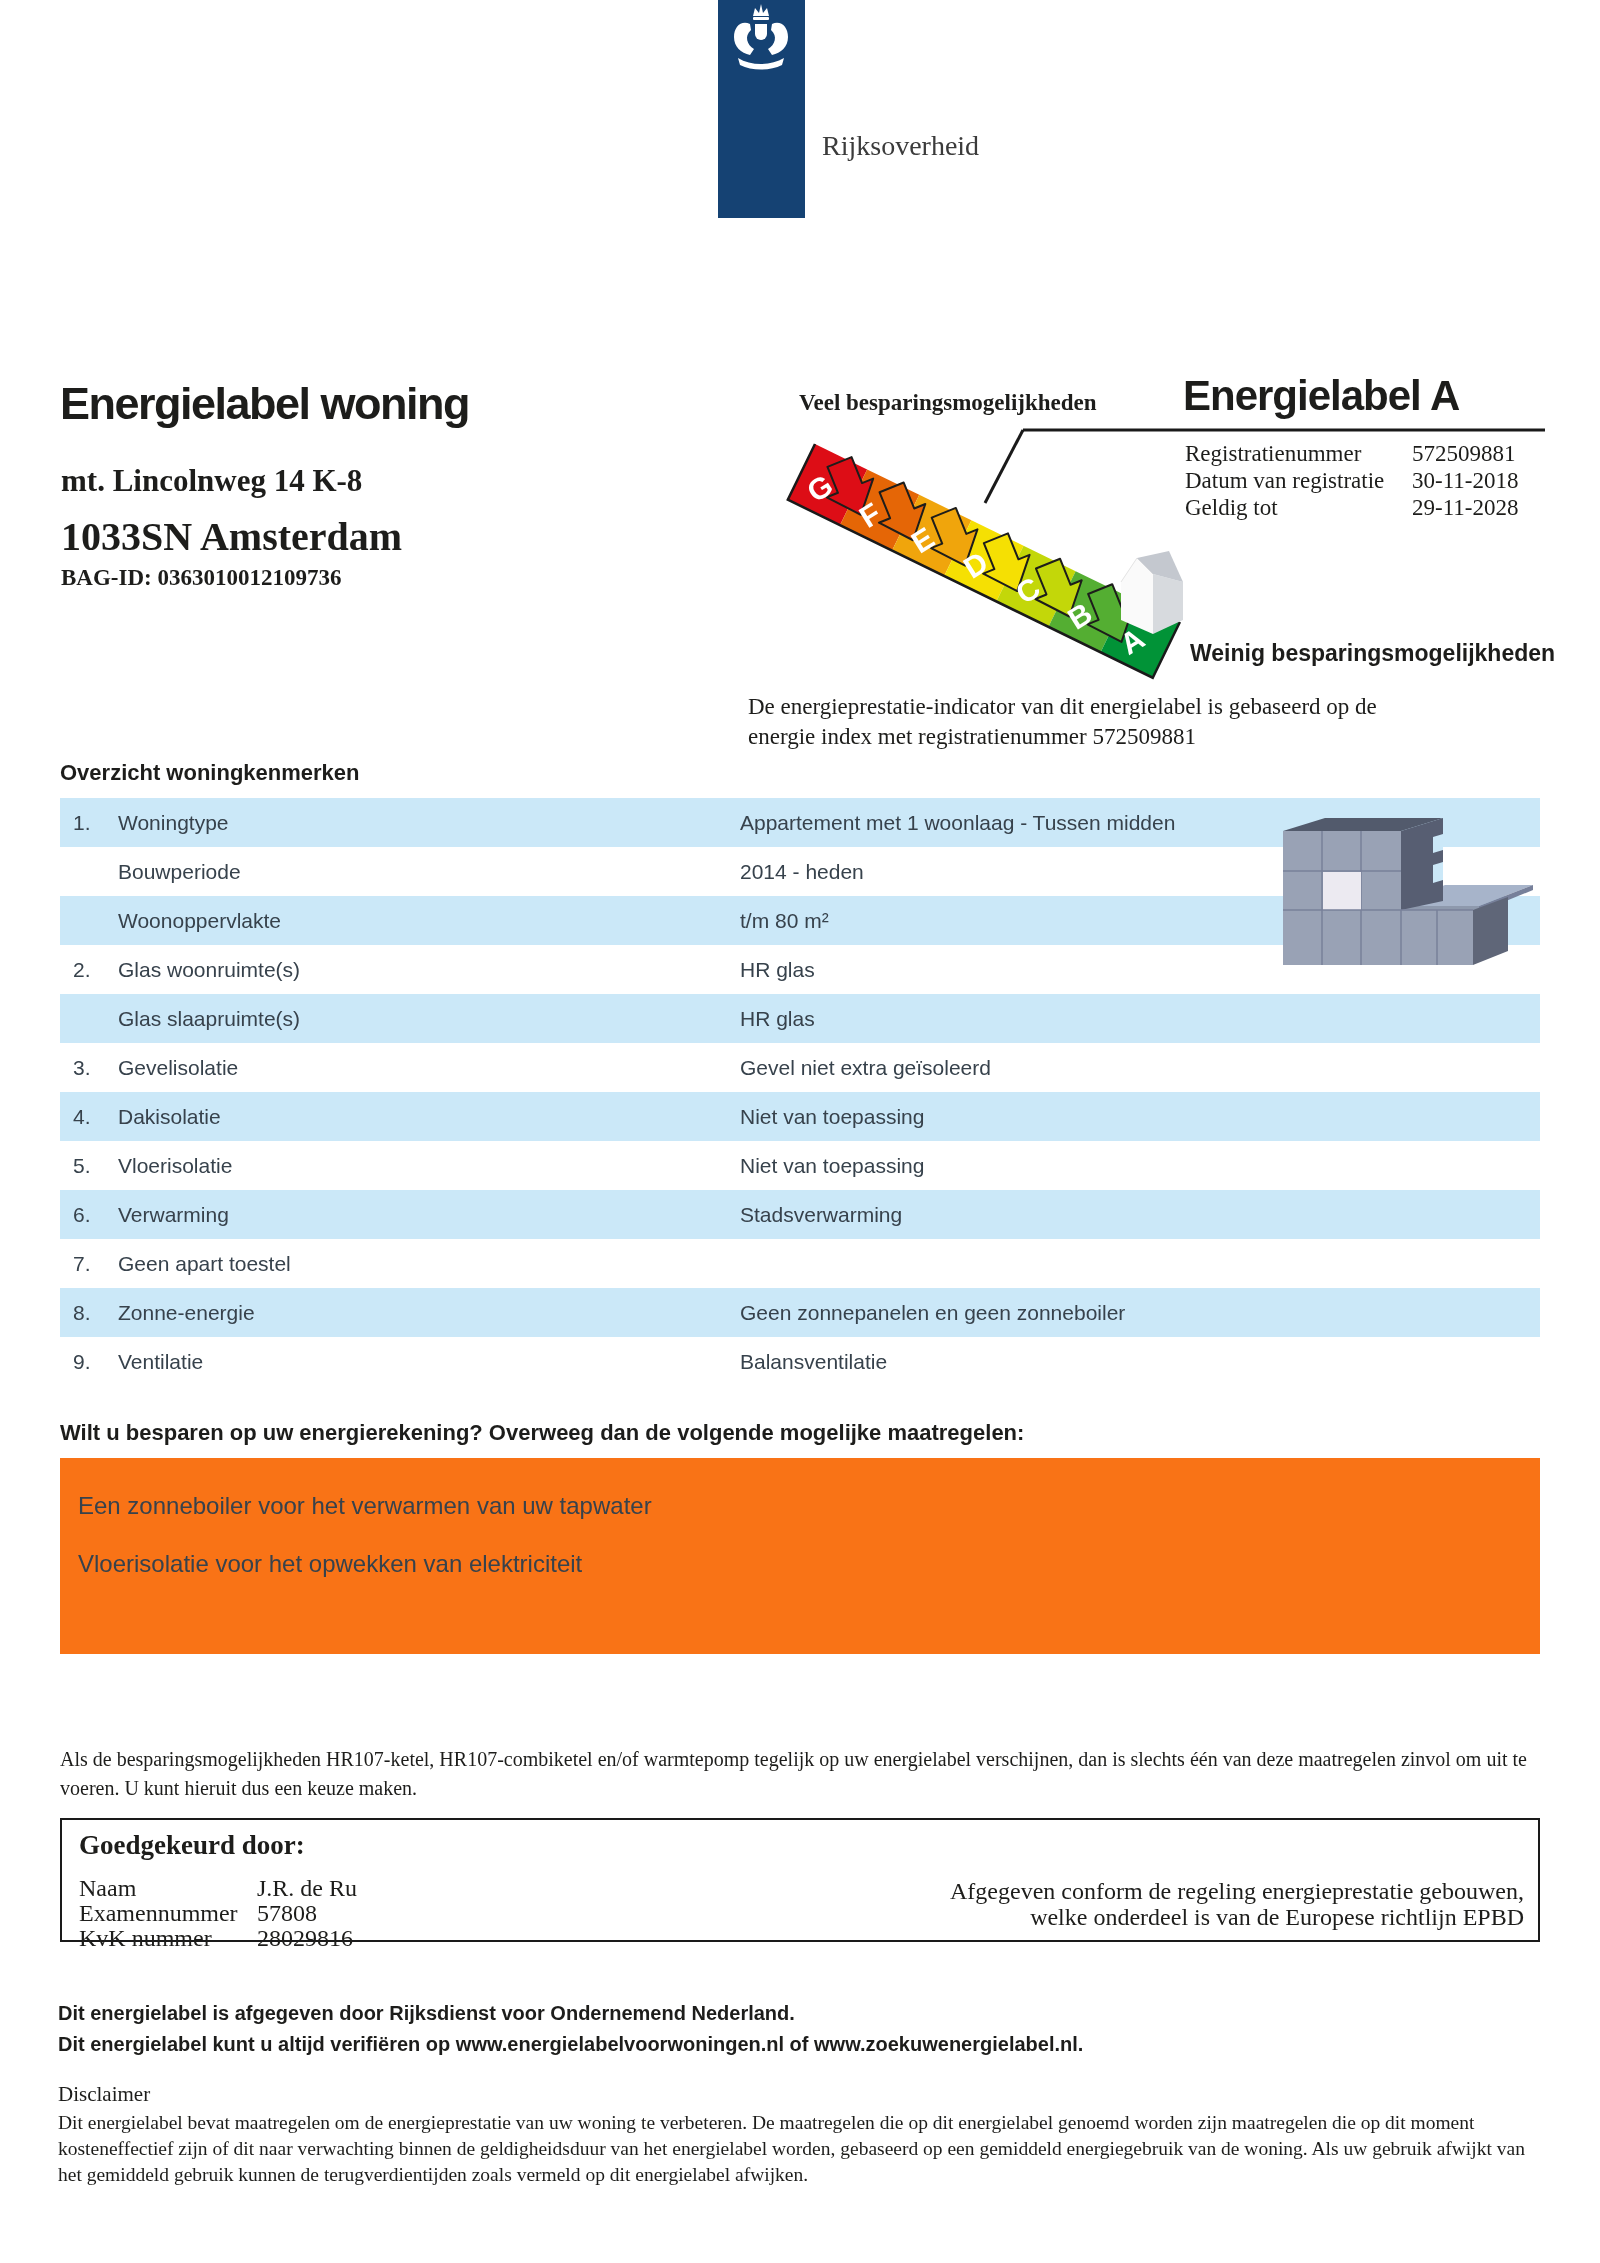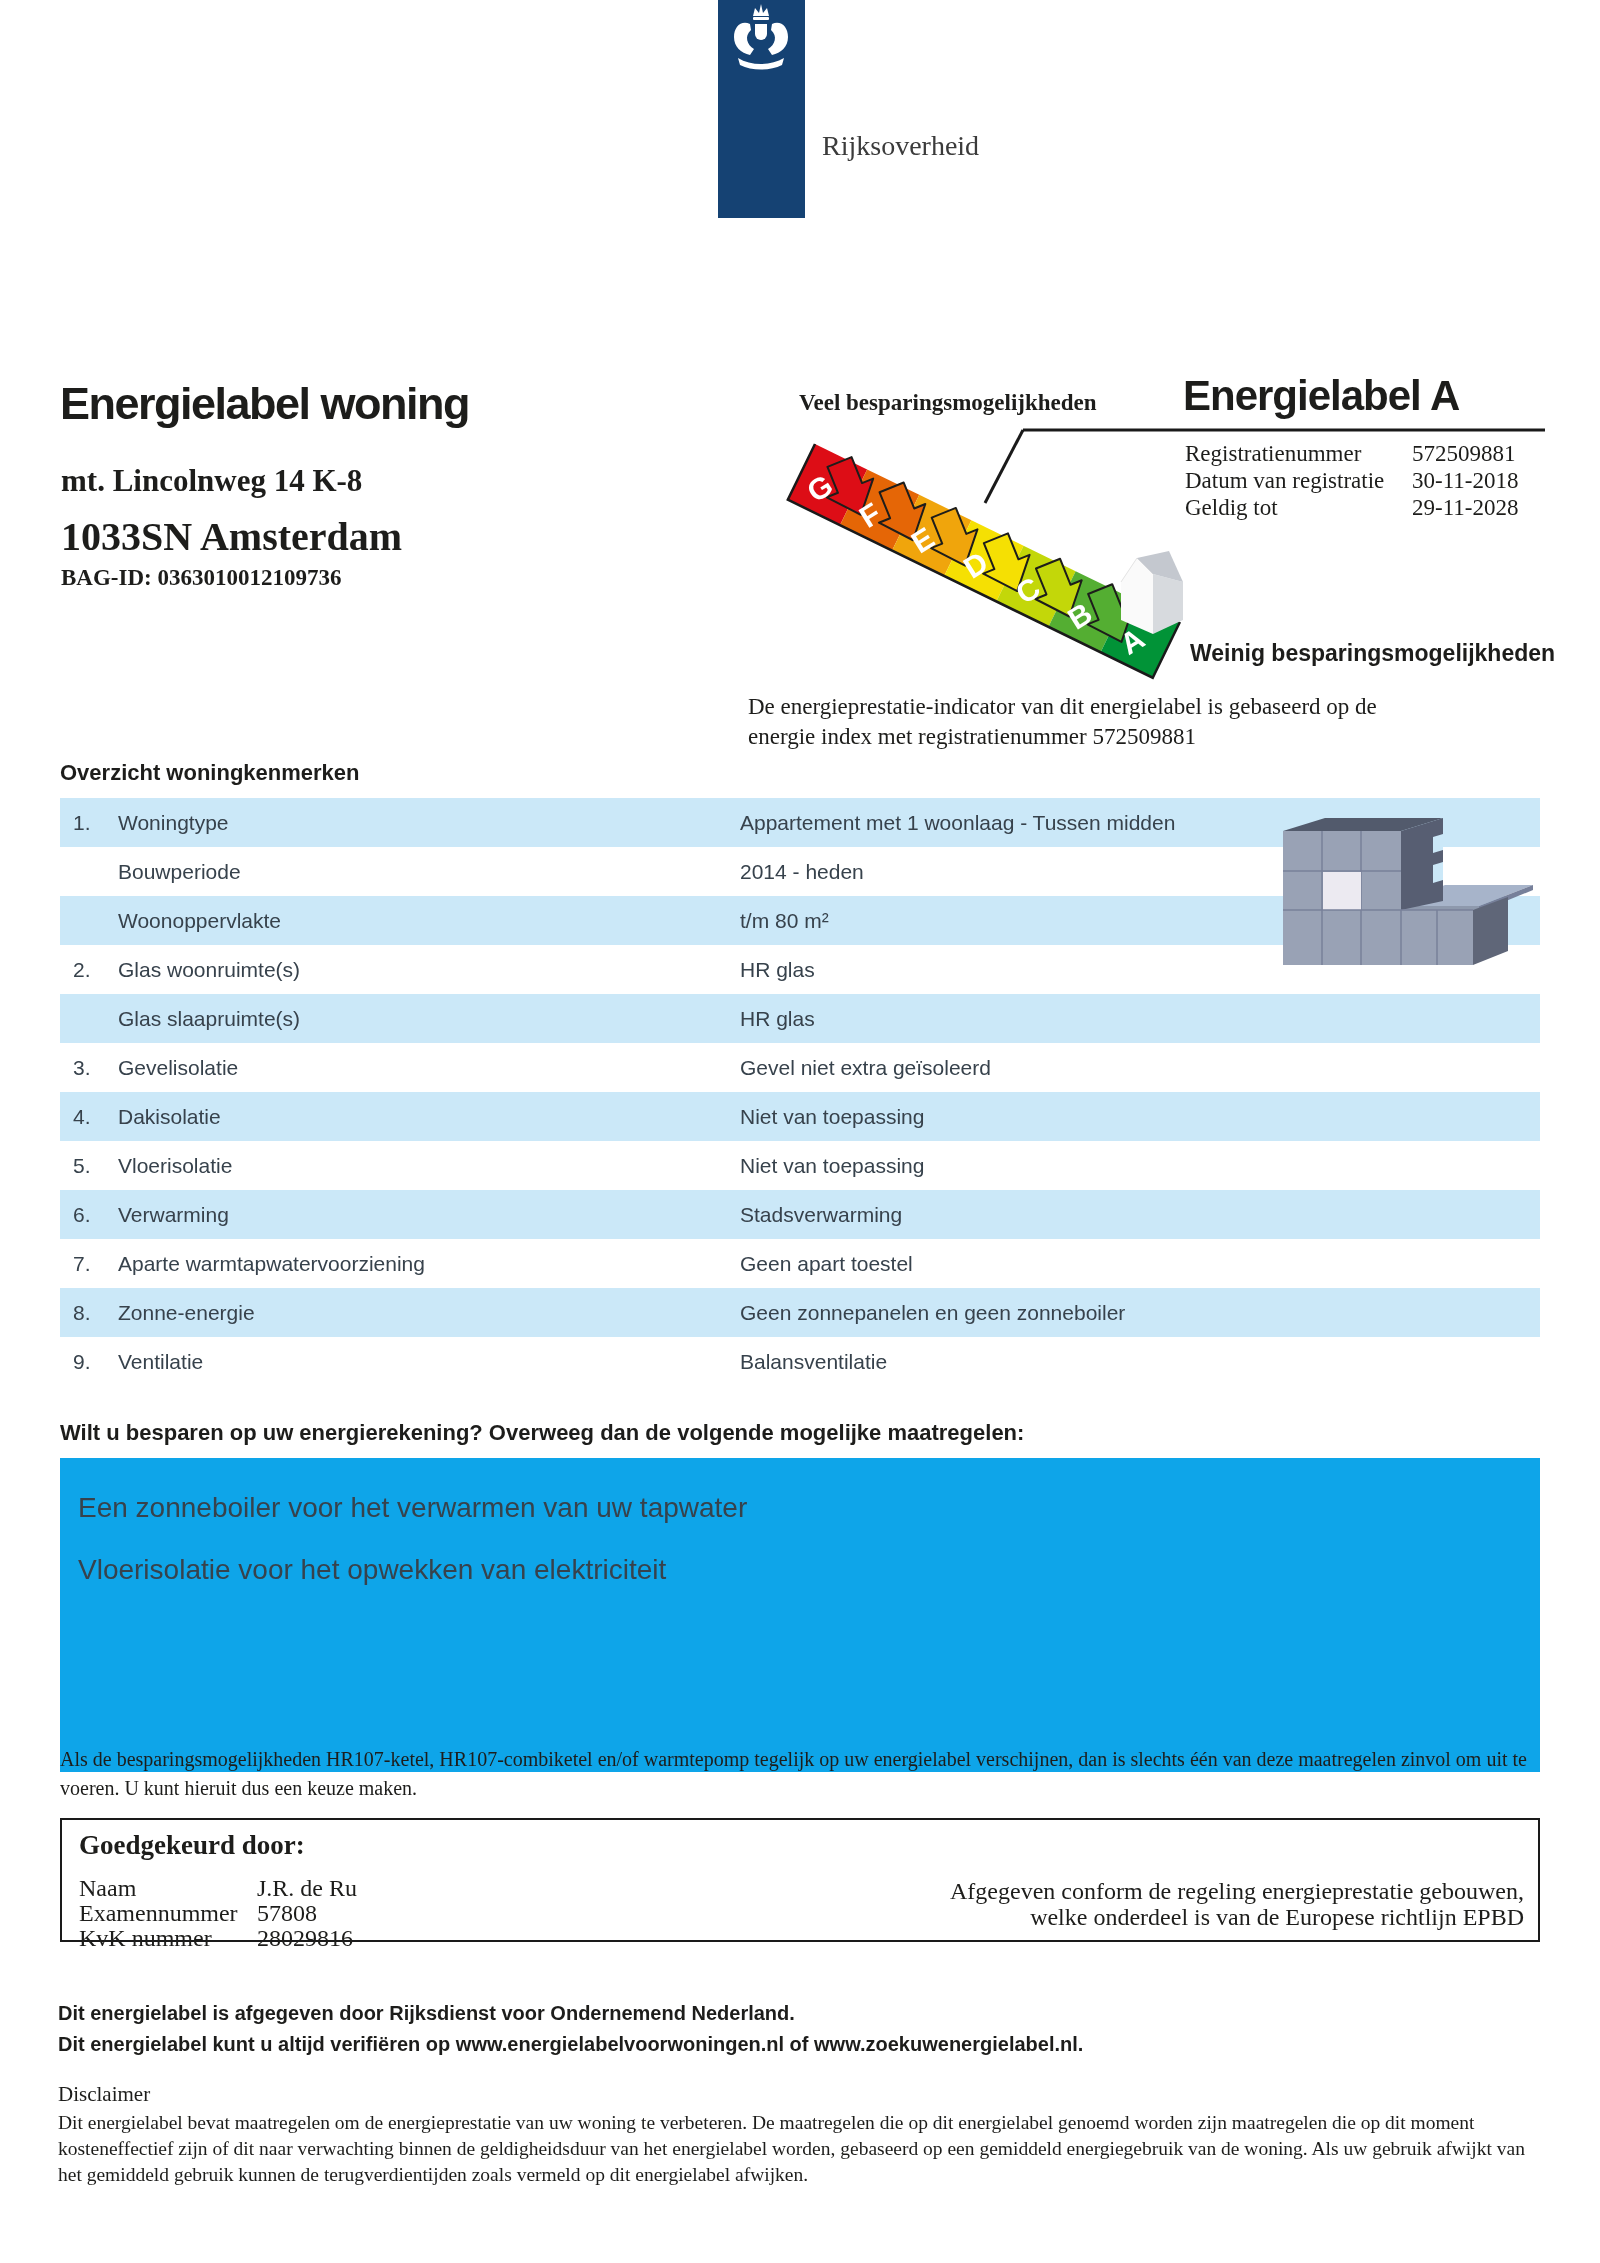--- a/index.html
+++ b/index.html
@@ -31,22 +31,22 @@
   .ov-heading{left:60px;top:760px;font-size:22px;font-weight:bold;}
   .table{left:60px;top:798px;width:1480px;}
   .trow{display:flex;align-items:center;height:49px;font-size:21px;color:#37424c;}
   .trow.blue{background:#cbe8f8;}
   .tnum{width:58px;padding-left:13px;box-sizing:border-box;}
   .tlabel{width:622px;}
   .tvalue{flex:1;}
 
   
   .sav-heading{left:60px;top:1420px;font-size:22px;font-weight:bold;}
-  .sav-box{left:60px;top:1458px;width:1480px;height:314px;background:#0ea5e9;box-sizing:border-box;
-           padding:34px 0 0 18px;font-size:28px;color:#37424c;}
+  .sav-box{left:60px;top:1458px;width:1480px;height:196px;background:#f97316;box-sizing:border-box;
+           padding:34px 0 0 18px;font-size:24px;color:#37424c;}
   .sav-box .measure{margin-bottom:30px;}
   .keuze-note{left:60px;top:1745px;width:1478px;font-family:"Liberation Serif",serif;font-size:20px;line-height:29px;}
 
   
   .app-box{left:60px;top:1818px;width:1480px;height:124px;border:2px solid #1a1a1a;box-sizing:border-box;}
   .app-heading{left:17px;top:10px;font-family:"Liberation Serif",serif;font-weight:bold;font-size:27px;}
   .app-fields{left:17px;top:56px;font-family:"Liberation Serif",serif;font-size:24px;line-height:25px;}
   .app-row{display:flex;}
   .app-label{width:178px;}
   .conformity{right:14px;bottom:10px;width:620px;text-align:right;
@@ -190,21 +190,20 @@
       <span class="tlabel">Vloerisolatie</span>
       <span class="tvalue">Niet van toepassing</span>
     </div>
     <div class="trow blue">
       <span class="tnum">6.</span>
       <span class="tlabel">Verwarming</span>
       <span class="tvalue">Stadsverwarming</span>
     </div>
     <div class="trow">
       <span class="tnum">7.</span>
-      <span class="tlabel">Aparte warmtapwatervoorziening</span>
       <span class="tvalue">Geen apart toestel</span>
     </div>
     <div class="trow blue">
       <span class="tnum">8.</span>
       <span class="tlabel">Zonne-energie</span>
       <span class="tvalue">Geen zonnepanelen en geen zonneboiler</span>
     </div>
     <div class="trow">
       <span class="tnum">9.</span>
       <span class="tlabel">Ventilatie</span>

